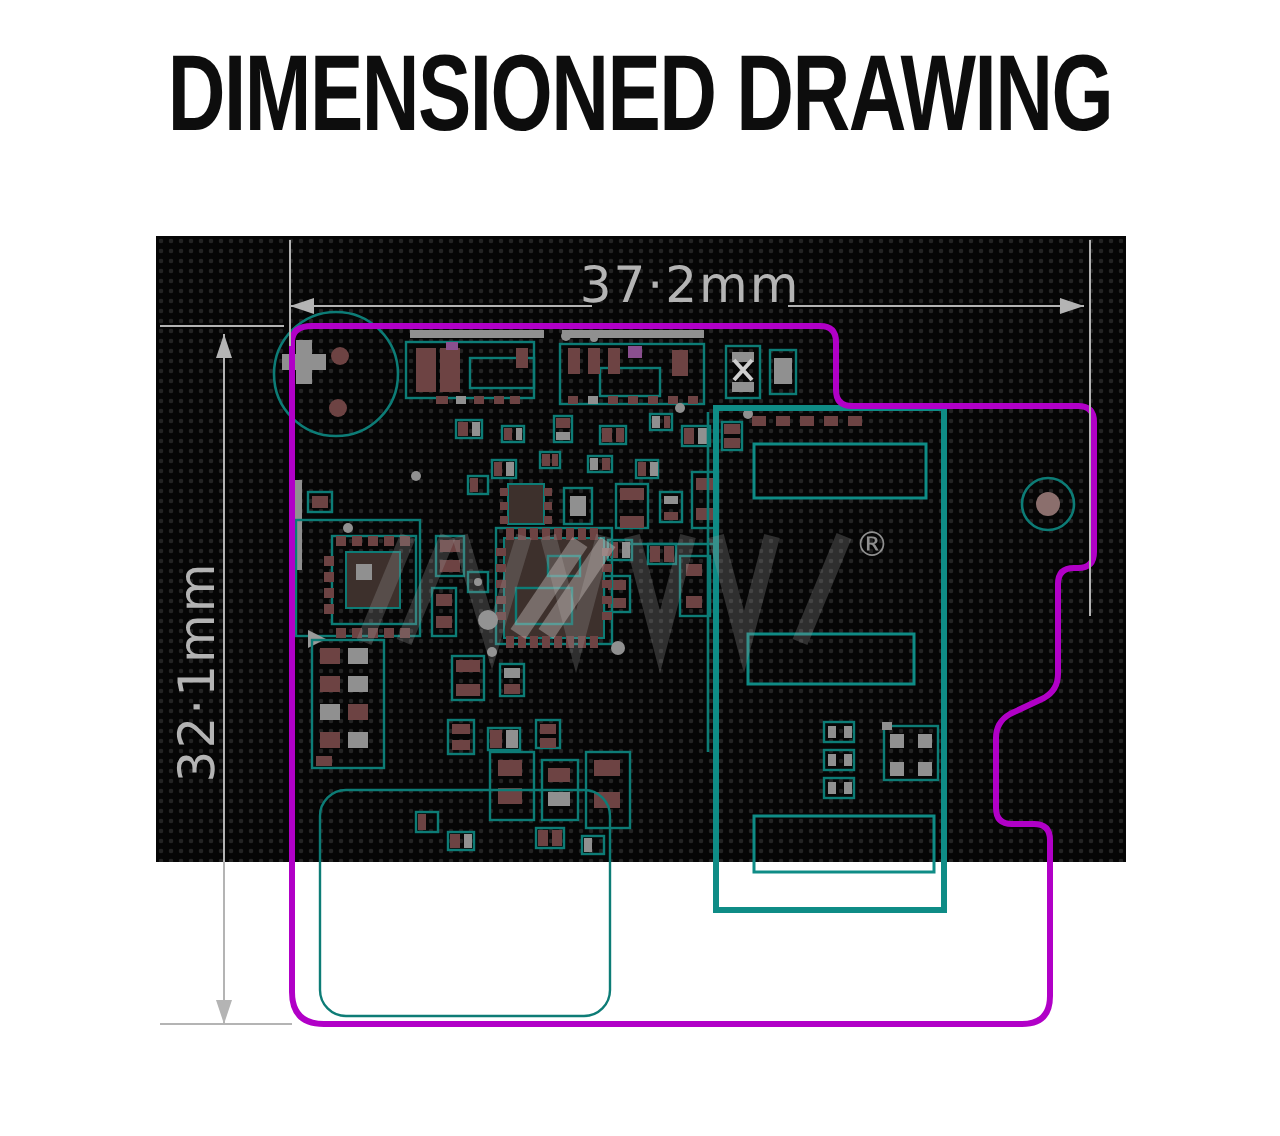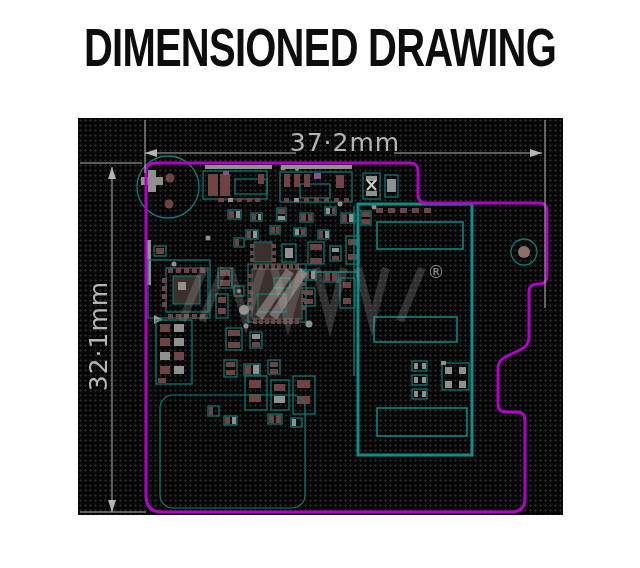--- a/index.html
+++ b/index.html
@@ -9,21 +9,21 @@
     font-family:"Liberation Sans",sans-serif;
   }
   .title{
     position:absolute;top:18px;left:0;width:640px;height:58px;
     display:flex;align-items:center;justify-content:center;
     font-weight:700;font-size:54px;letter-spacing:-1px;line-height:1;
     color:var(--title-color,#0d0d0d);
     transform:scaleX(.74);white-space:nowrap;
   }
   .pcb-canvas{
-    position:absolute;left:78px;top:118px;width:485px;height:397px;
+    position:absolute;left:78px;top:118px;width:485px;height:313px;
     background-color:var(--canvas-bg,#060606);
     background-image:radial-gradient(var(--grid-dot,#232323) 1px, transparent 1.3px);
     background-size:5px 5px;
   }
   svg{display:block}
   .board{fill:none;stroke:var(--board-outline,#b100c7);stroke-width:3;stroke-linejoin:round}
   .ol{fill:none;stroke:var(--copper-teal,#0d7c76);stroke-width:1.2}
   .slot{fill:none;stroke:var(--shield-teal,#0f8c86);stroke-width:1.5}
   .shield{fill:none;stroke:var(--shield-teal,#0f8c86);stroke-width:3}
   .teal-thin{fill:none;stroke:var(--copper-teal,#0d7c76);stroke-width:1.3}

